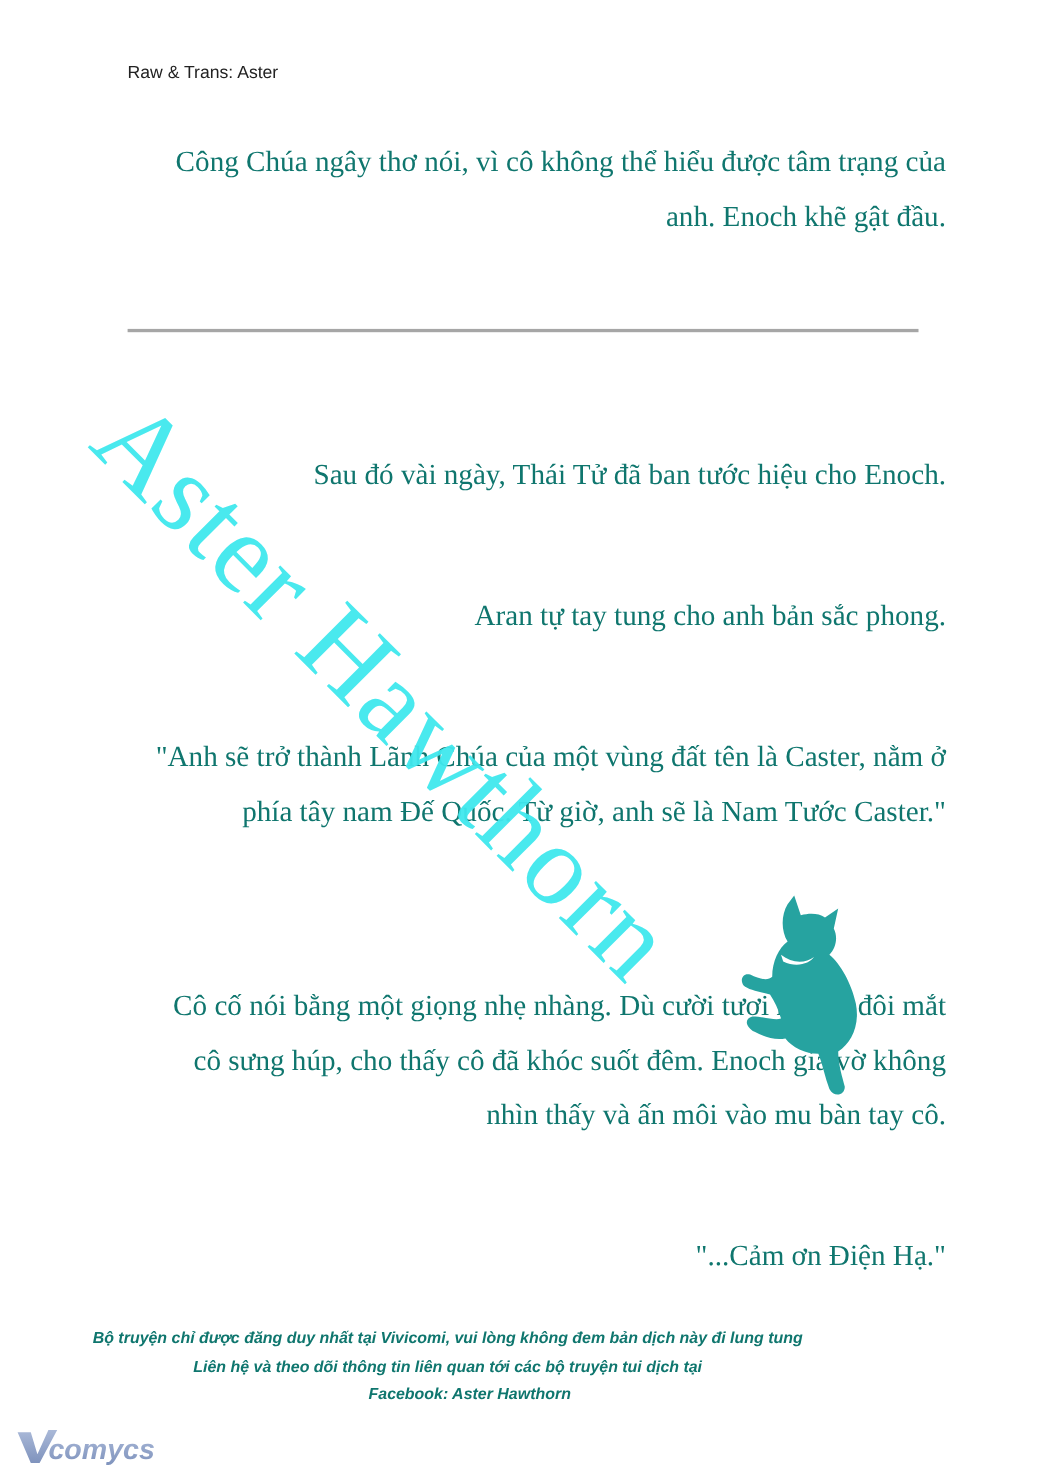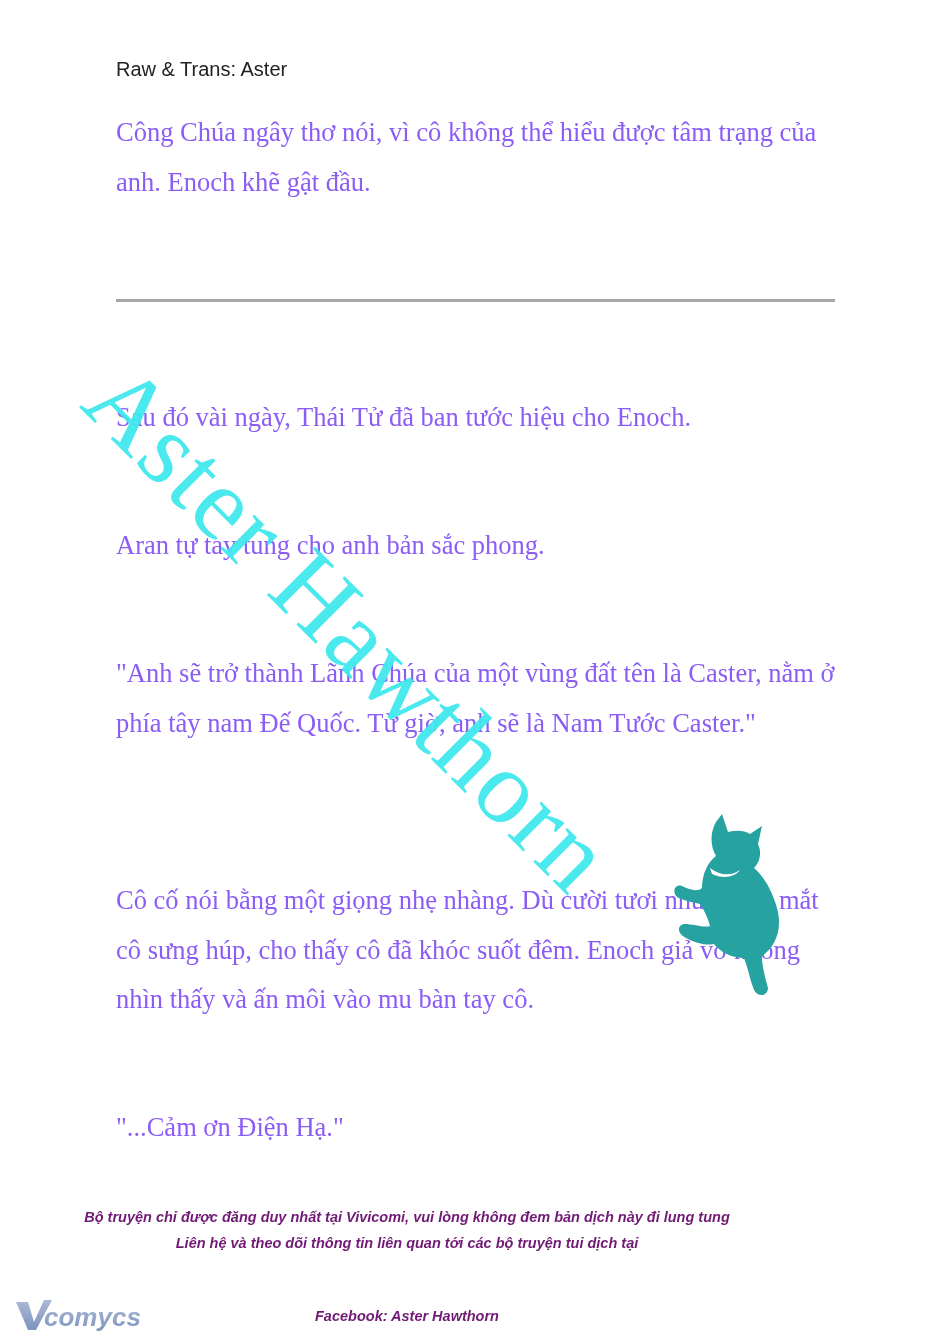--- a/index.html
+++ b/index.html
@@ -13,33 +13,34 @@
       position: relative;
       overflow: hidden;
       font-family: "Liberation Serif", serif;
       color: #111111;
     }
     .header-credit {
       position: absolute;
       left: 116px;
       top: 58px;
       font-family: "Liberation Sans", sans-serif;
-      font-size: 20px;
+      font-size: 16px;
       color: #222222;
       margin: 0;
     }
     .para {
       position: absolute;
       left: 116px;
       width: 730px;
       font-size: 26.5px;
       line-height: 49.5px;
-      margin: 0;
-      color: #8b5cf6;
+      margin: 14px;
+      color: #0f766e;
       z-index: 2;
+      text-align: right;
     }
     .divider {
       position: absolute;
       left: 116px;
       top: 291px;
       width: 719px;
       height: 3px;
       background: #a6a6a6;
       border: none;
     }
@@ -75,21 +76,21 @@
     }
     .footer-notice {
       position: absolute;
       left: 0;
       width: 814px;
       text-align: center;
       font-family: "Liberation Sans", sans-serif;
       font-style: italic;
       font-weight: bold;
       font-size: 14.5px;
-      color: #701a75;
+      color: #0f766e;
       margin: 0;
     }
     .logo {
       position: absolute;
       left: 14px;
       top: 1292px;
       width: 140px;
       height: 48px;
     }
   </style>
@@ -138,21 +139,21 @@
     C2 82 6 76 12 78
     C20 82 28 84 32 80
     C32 66 38 54 46 48
     C40 38 40 24 46 14
     Z"></path>
   <path fill="#ffffff" d="M40 60 C50 68 62 68 70 62 C66 68 54 72 42 66 Z"></path>
 </svg>
 
 <p class="footer-notice" style="top:1209px;">Bộ truyện chỉ được đăng duy nhất tại Vivicomi, vui lòng không đem bản dịch này đi lung tung</p>
 <p class="footer-notice" style="top:1235px;font-style:italic;">Liên hệ và theo dõi thông tin liên quan tới các bộ truyện tui dịch tại</p>
-<p class="footer-notice" style="top:1308px;">Facebook: Aster Hawthorn</p>
+<p class="footer-notice" style="top:1260px;padding-left:20px;">Facebook: Aster Hawthorn</p>
 
 <svg class="logo" viewBox="0 0 140 48">
   <defs>
     <linearGradient id="lg" x1="0" y1="0" x2="0" y2="1">
       <stop offset="0" stop-color="#aab9d8"></stop>
       <stop offset="1" stop-color="#7f93bd"></stop>
     </linearGradient>
   </defs>
   <path fill="url(#lg)" d="M2 10 L14 10 L20 30 L30 8 L38 8 L22 38 L14 38 Z"></path>
   <text x="30" y="34" font-family="Liberation Sans, sans-serif" font-style="italic" font-weight="bold" font-size="26" fill="url(#lg)">comycs</text>

